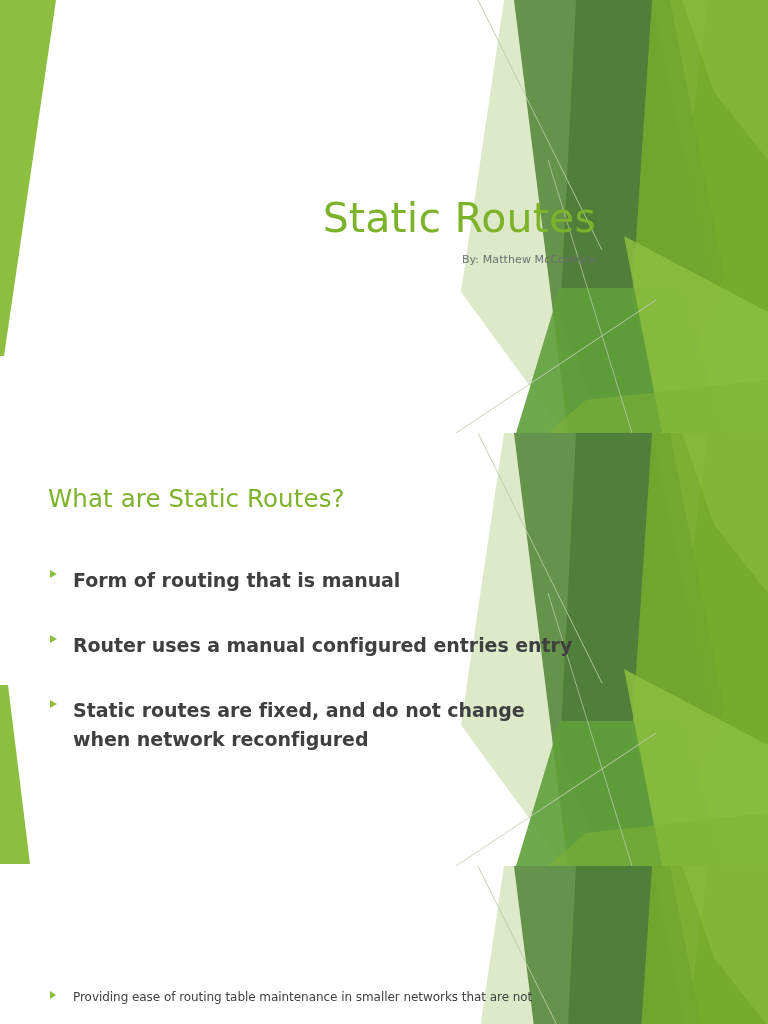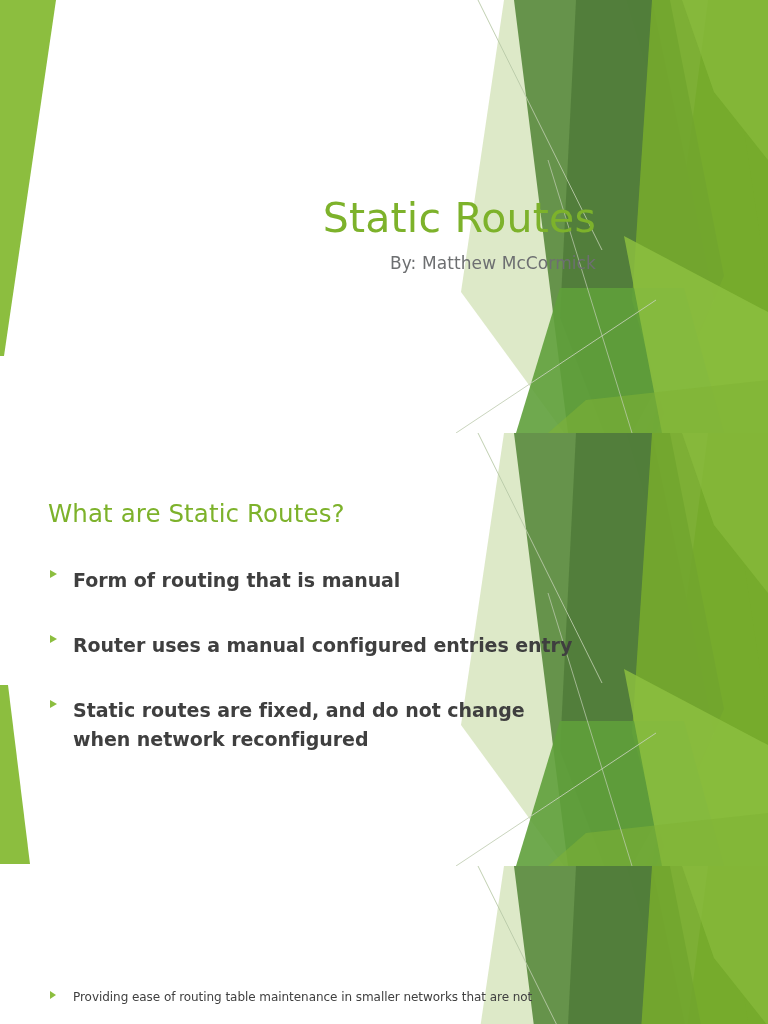--- a/index.html
+++ b/index.html
@@ -45,31 +45,31 @@
     font-family:"DejaVu Sans", sans-serif;
     font-size:41px;
     font-weight:400;
     color:#7DB22B;
     line-height:1.12;
     letter-spacing:0.2px;
     white-space:nowrap;
   }
   .title-sub {
     margin-top:11px;
-    font-size:17px;
+    font-size:11px;
     font-weight:400;
     color:#6D6F71;
     letter-spacing:0.1px;
   }
 
   
   .slide-heading {
     position:absolute;
     left:48px;
-    top:66px;
+    top:51px;
     font-size:24.5px;
     font-weight:400;
     color:#7DB22B;
     letter-spacing:0.1px;
     white-space:nowrap;
   }
 
   
   .bullets {
     position:absolute;

